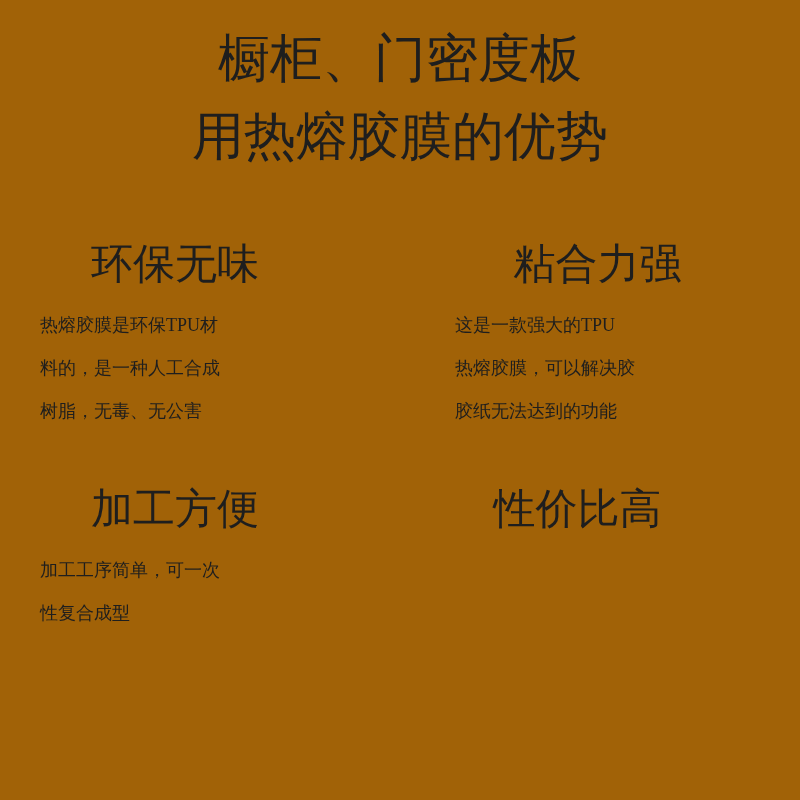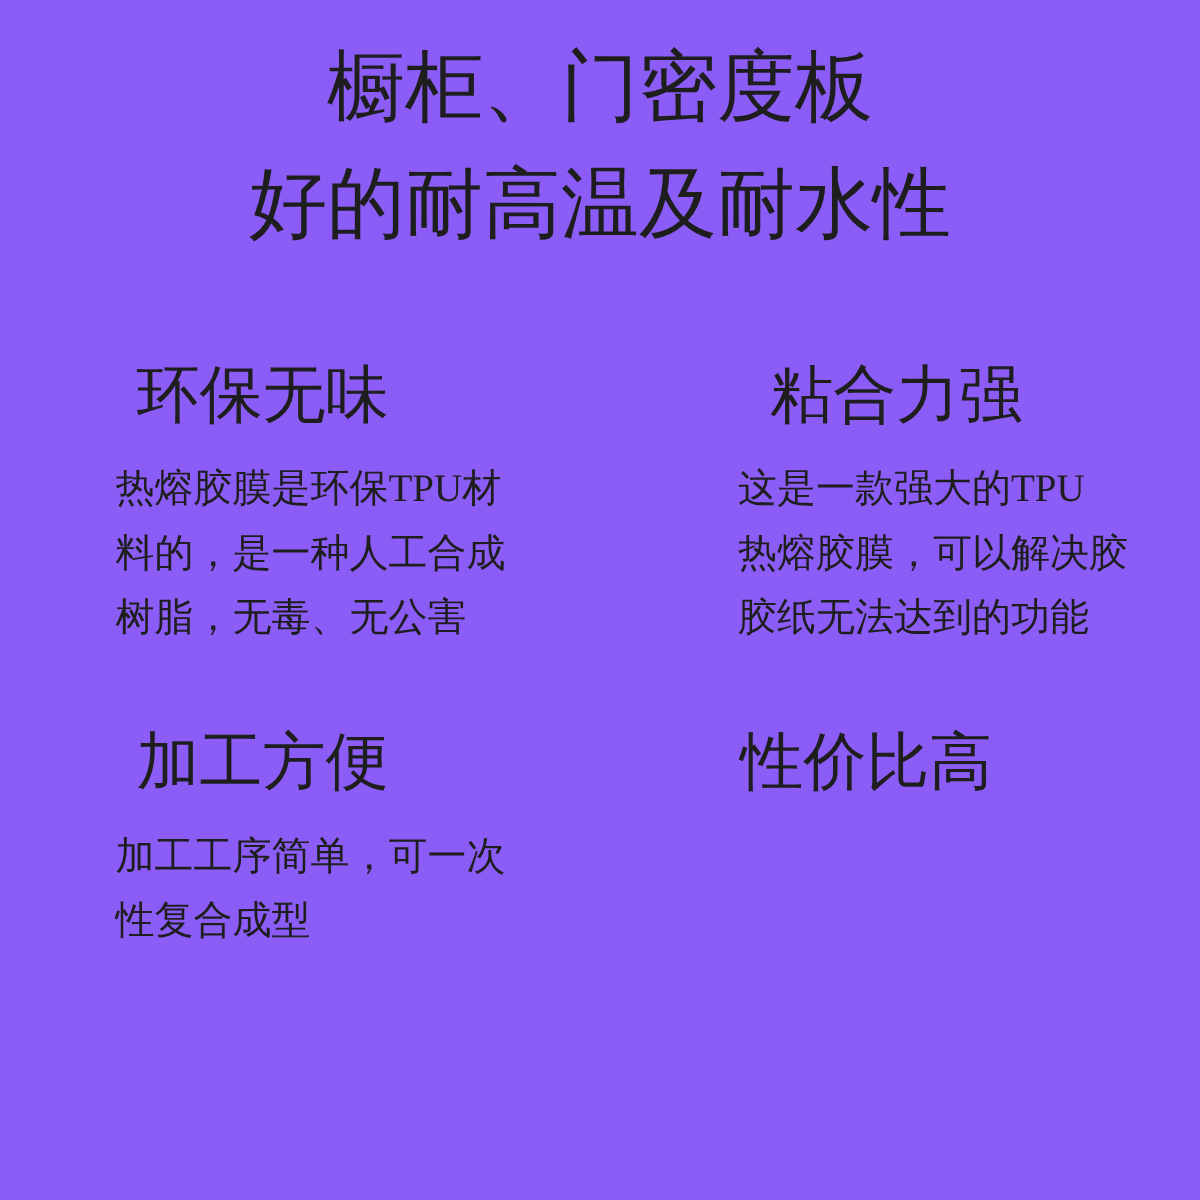--- a/index.html
+++ b/index.html
@@ -4,21 +4,21 @@
 <style>
   html, body {
     margin: 0;
     padding: 0;
     background: #ffffff;
   }
   .page {
     position: relative;
     width: 800px;
     height: 800px;
-    background: #8b5cf6;
+    background: #a16207;
     overflow: hidden;
     font-family: "Liberation Serif", "DejaVu Serif", serif;
     color: #1e1e1e;
   }
   .title {
     position: absolute;
     top: 20px;
     left: 0;
     width: 800px;
     text-align: center;
@@ -42,34 +42,33 @@
     line-height: 52px;
     text-align: center;
     white-space: nowrap;
   }
   .cell-tl h2, .cell-bl h2 { width: 270px; }
   .cell-tr h2, .cell-br h2 { width: 285px; }
   .body {
     margin-top: 14px;
   }
   .body-line {
-    font-size: 26px;
+    font-size: 18px;
     line-height: 43px;
     white-space: nowrap;
-    margin-left: 37px;
   }
 </style>
 </head>
 <body>
 
 <div class="page">
 
   <div class="title">
     <div class="title-line">橱柜、门密度板</div>
-    <div class="title-line">好的耐高温及耐水性</div>
+    <div class="title-line">用热熔胶膜的优势</div>
   </div>
 
   <section class="cell cell-tl">
     <h2>环保无味</h2>
     <div class="body">
       <div class="body-line">热熔胶膜是环保TPU材</div>
       <div class="body-line">料的，是一种人工合成</div>
       <div class="body-line">树脂，无毒、无公害</div>
     </div>
   </section>

